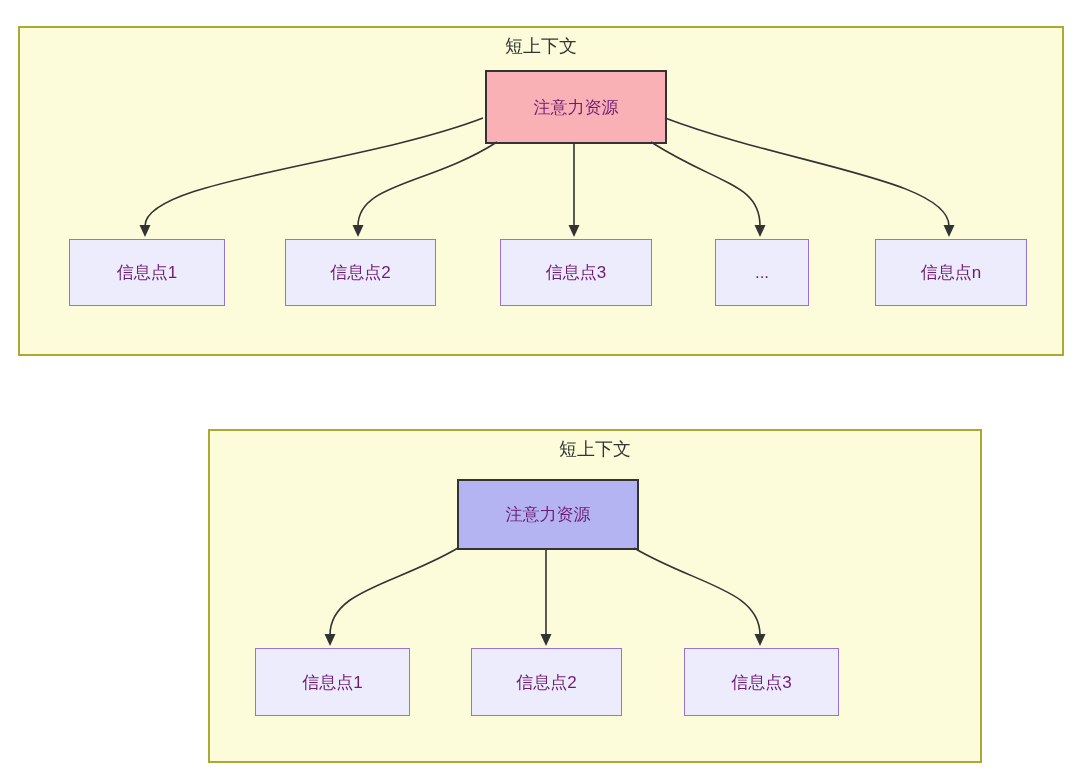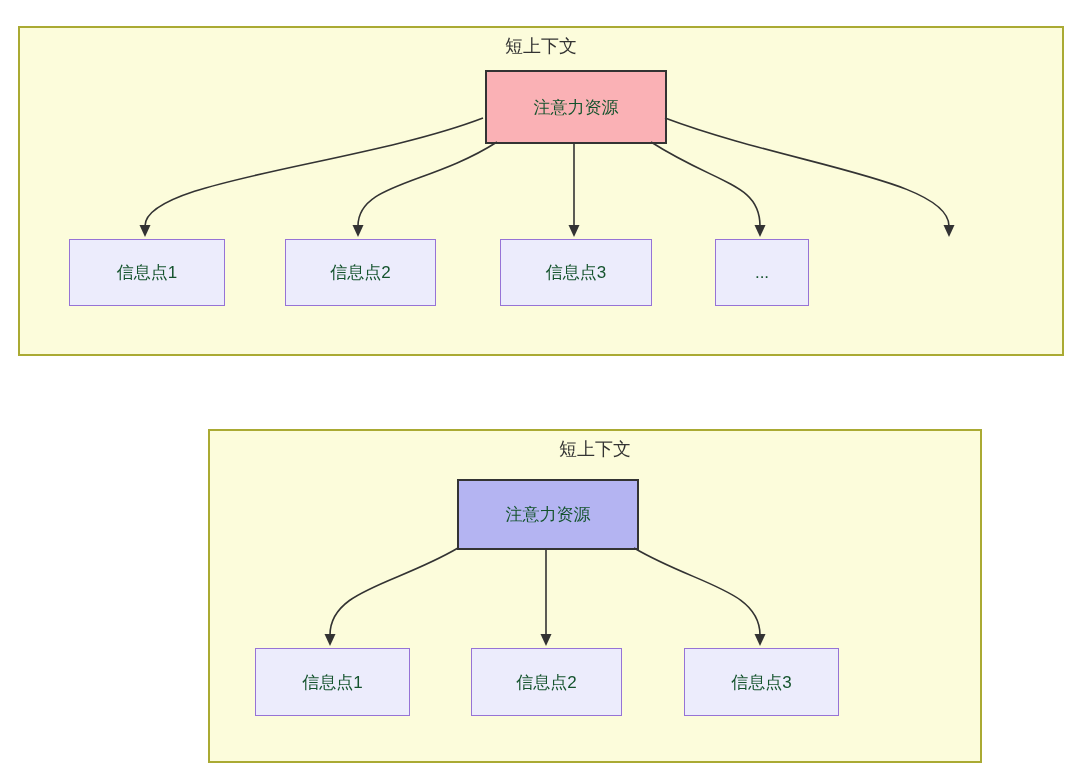--- a/index.html
+++ b/index.html
@@ -27,21 +27,21 @@
     font-size: 18px;
     color: #333333;
   }
   .node {
     position: absolute;
     box-sizing: border-box;
     display: flex;
     align-items: center;
     justify-content: center;
     font-size: 17px;
-    color: #14532d;
+    color: #701a75;
     text-align: center;
   }
   .source-node { border: 2.5px solid #333333; }
   .source-node.pink   { background: #fab1b5; }
   .source-node.purple { background: #b4b4f2; }
   .info-node {
     background: #ececfc;
     border: 1.5px solid #9673d6;
   }
   
@@ -70,20 +70,21 @@
 
 <div class="canvas">
 
   <section class="container long">
     <div class="container-title">短上下文</div>
     <div class="node source-node pink t-src">注意力资源</div>
     <div class="node info-node t-b1">信息点1</div>
     <div class="node info-node t-b2">信息点2</div>
     <div class="node info-node t-b3">信息点3</div>
     <div class="node info-node t-dots">...</div>
+    <div class="node info-node t-bn">信息点n</div>
   </section>
 
   <section class="container short">
     <div class="container-title">短上下文</div>
     <div class="node source-node purple s-src">注意力资源</div>
     <div class="node info-node s-b1">信息点1</div>
     <div class="node info-node s-b2">信息点2</div>
     <div class="node info-node s-b3">信息点3</div>
   </section>
 

